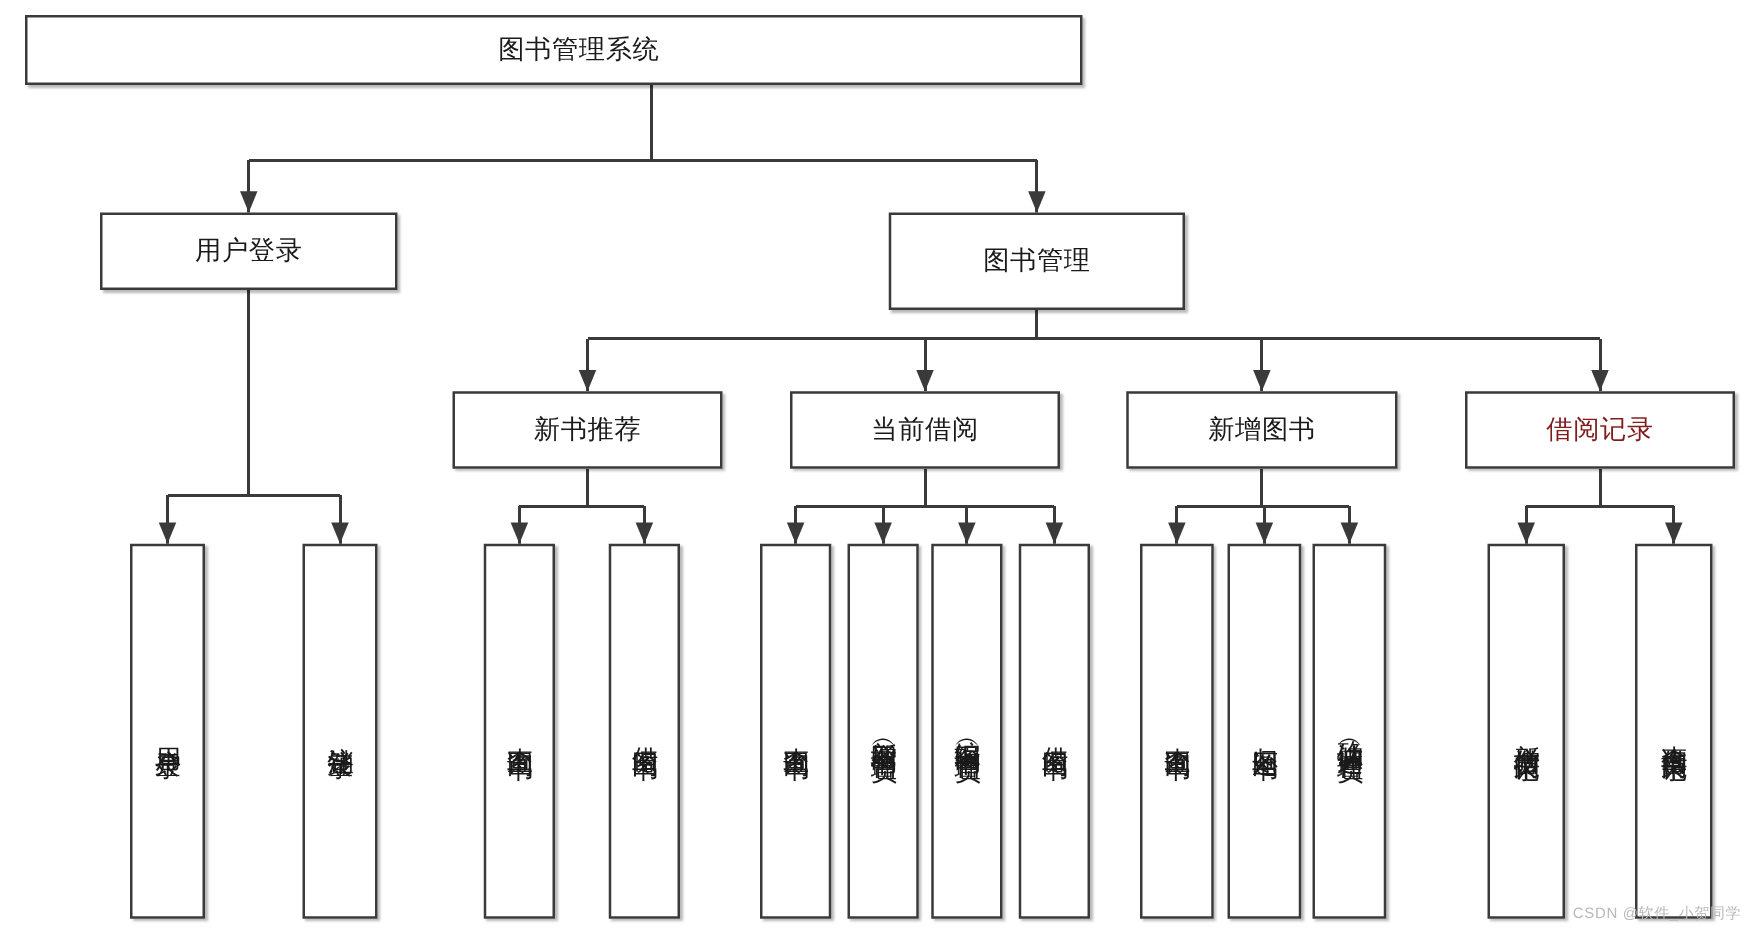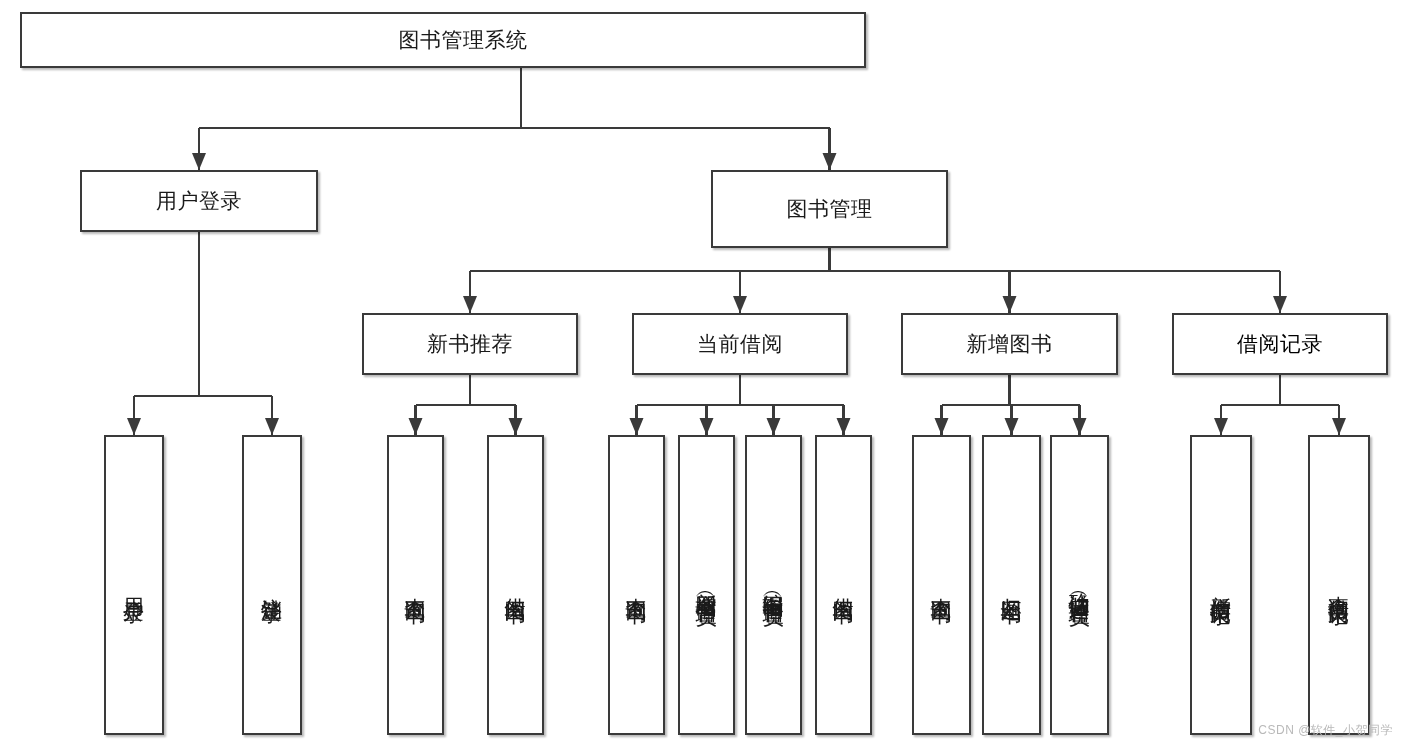--- a/index.html
+++ b/index.html
@@ -150,21 +150,21 @@
       <div class="node horiz" style="left: 362px; top: 313px; width: 216px; height: 62px; border-color: rgb(58, 58, 58);">
         <div class="label" style="color: rgb(26, 26, 26);">新书推荐</div>
       </div>
       <div class="node horiz" style="left: 632px; top: 313px; width: 216px; height: 62px; border-color: rgb(58, 58, 58);">
         <div class="label" style="color: rgb(26, 26, 26);">当前借阅</div>
       </div>
       <div class="node horiz" style="left: 901px; top: 313px; width: 217px; height: 62px; border-color: rgb(58, 58, 58);">
         <div class="label" style="color: rgb(26, 26, 26);">新增图书</div>
       </div>
       <div class="node horiz" style="left: 1172px; top: 313px; width: 216px; height: 62px; border-color: rgb(58, 58, 58);">
-        <div class="label" style="color: #000000;">借阅记录</div>
+        <div class="label" style="color: #7f1d1d;">借阅记录</div>
       </div>
       <div class="node vert" style="left: 104px; top: 435px; width: 60px; height: 300px; border-color: rgb(58, 58, 58);">
         <div class="label" style="color: rgb(26, 26, 26);">用户登录</div>
       </div>
       <div class="node vert" style="left: 242px; top: 435px; width: 60px; height: 300px; border-color: rgb(58, 58, 58);">
         <div class="label" style="color: rgb(26, 26, 26);">注销登录</div>
       </div>
       <div class="node vert" style="left: 387px; top: 435px; width: 57px; height: 300px; border-color: rgb(58, 58, 58);">
         <div class="label" style="color: rgb(26, 26, 26);">查询图书</div>
       </div>

